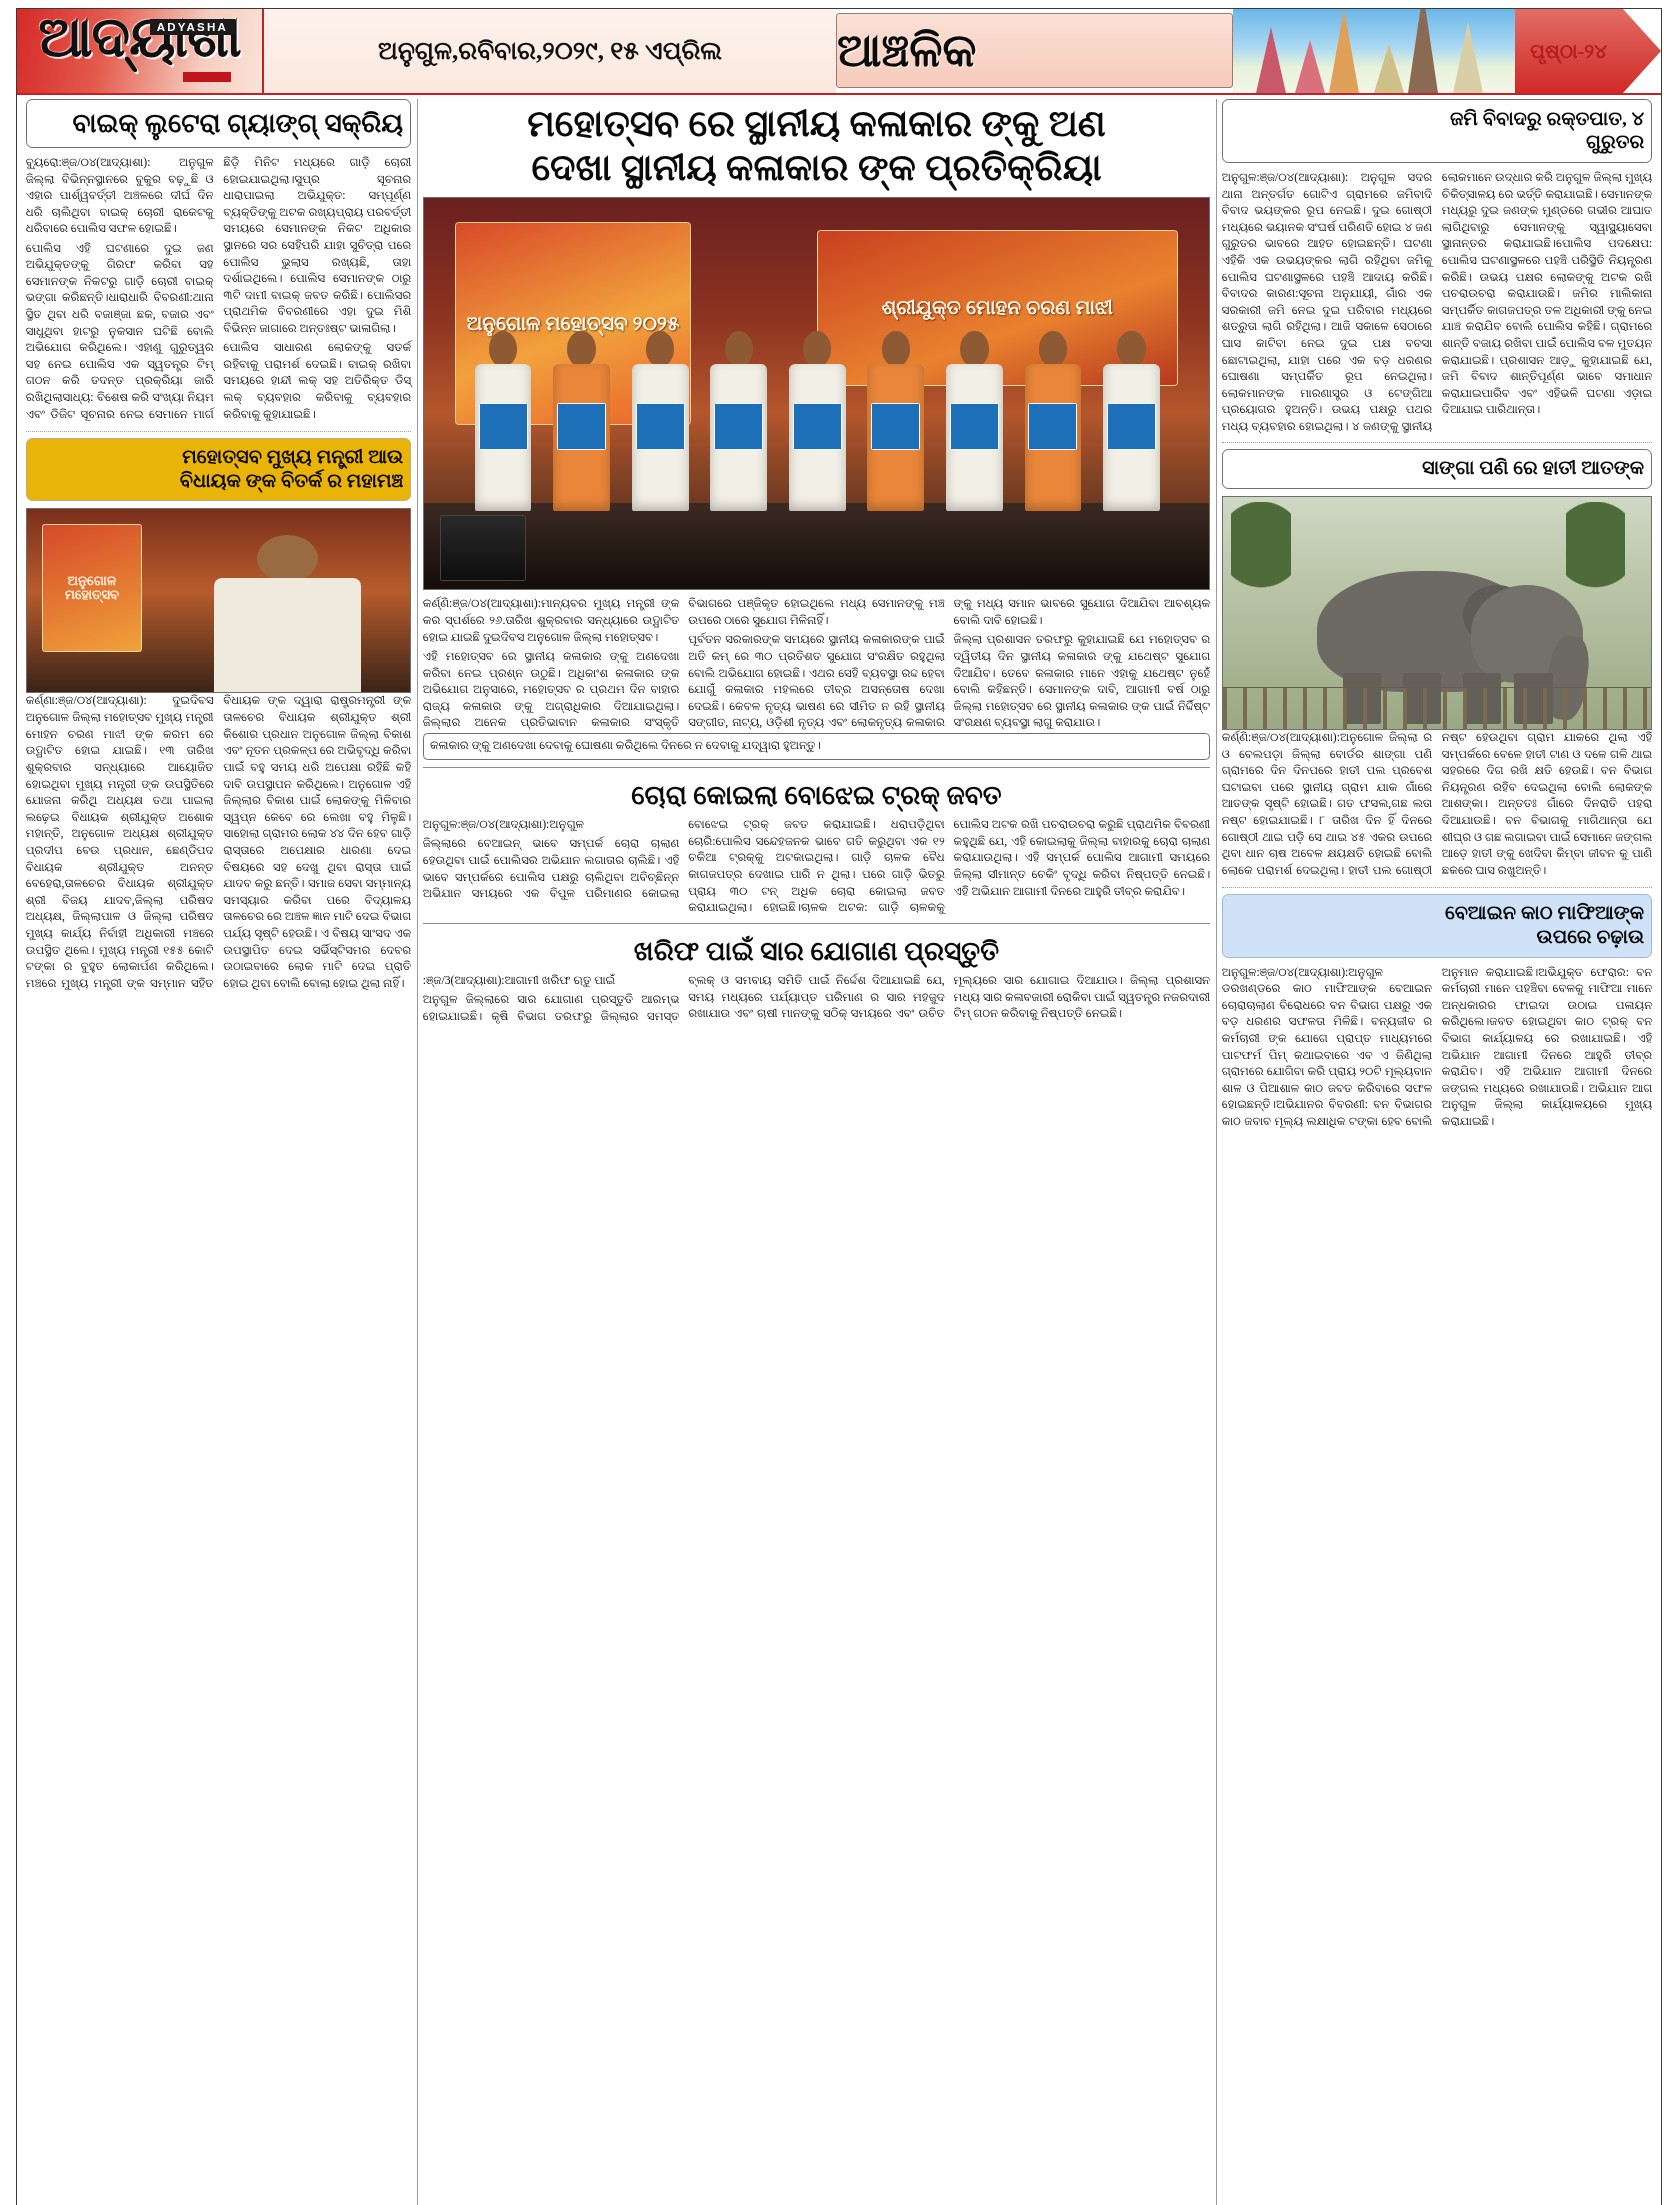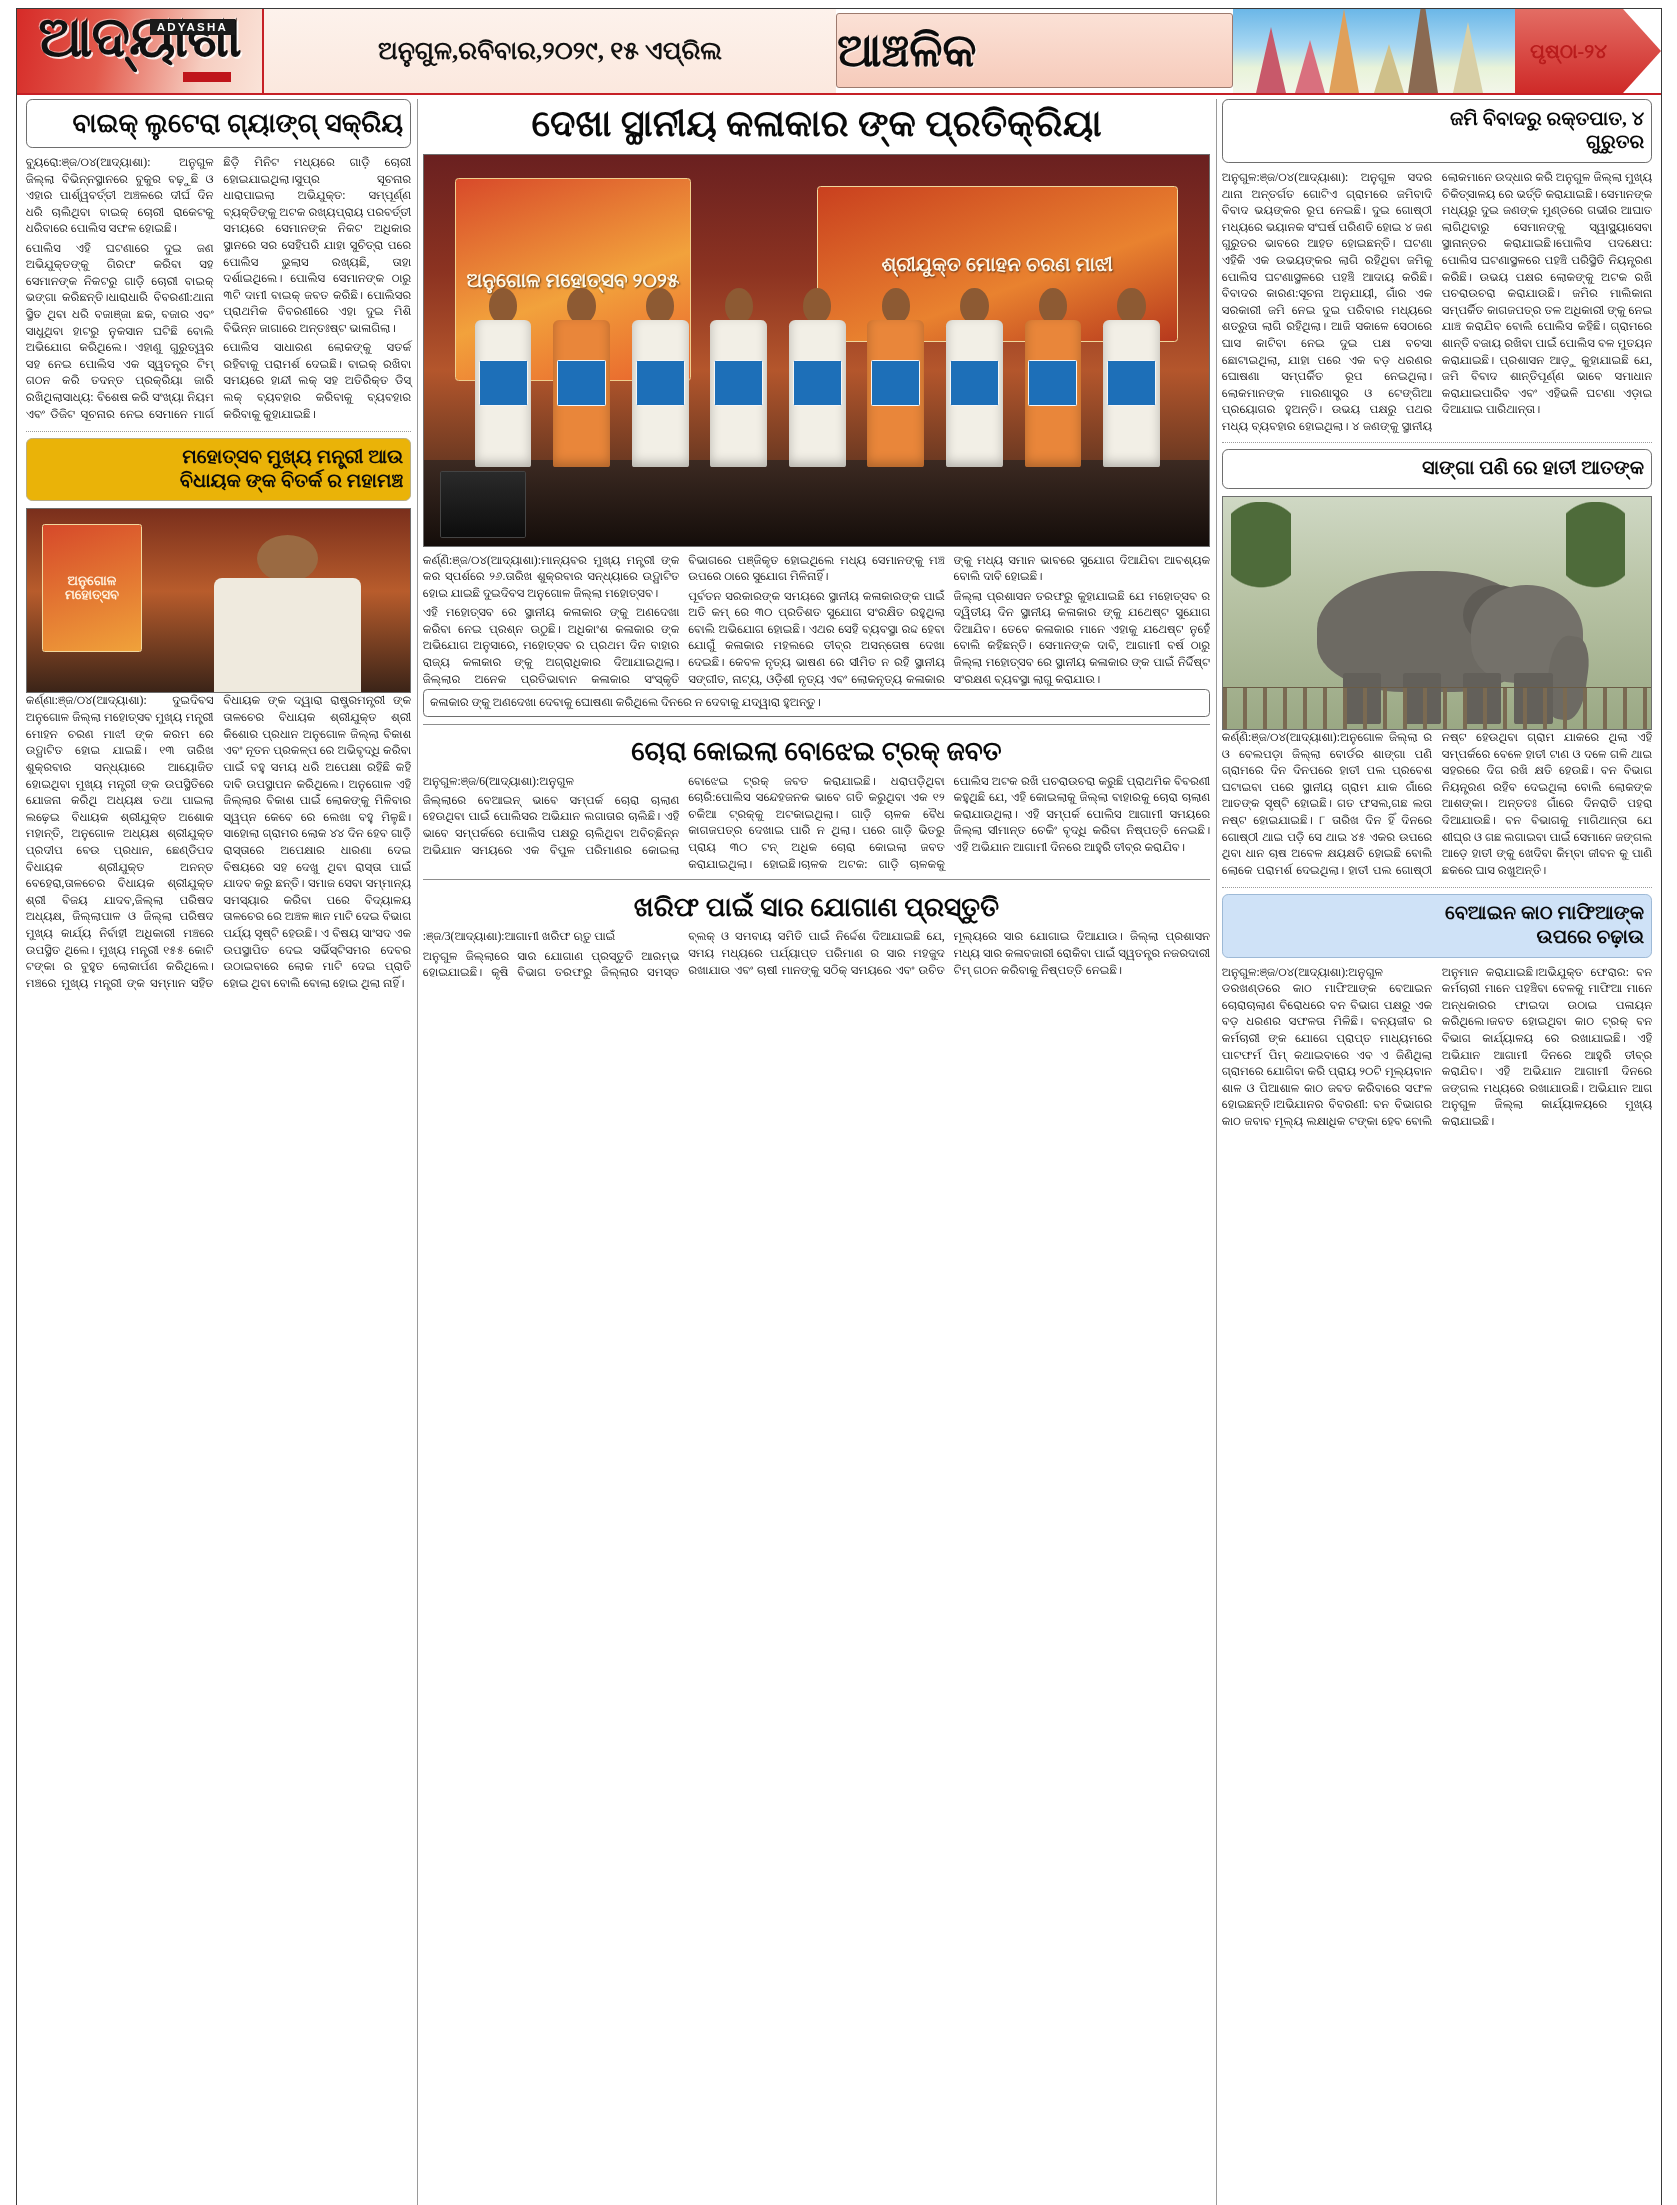--- a/index.html
+++ b/index.html
@@ -356,20 +356,21 @@
       </div>
 
       <div class="body-text cols-2">
         <p>କର୍ଣ୍ଣା:ଞ୍ଜ/୦୪(ଆଦ୍ୟାଶା):    ଦୁଇଦିବସ ଅନୁଗୋଳ ଜିଲ୍ଲା ମହୋତ୍ସବ ମୁଖ୍ୟ ମନ୍ତ୍ରୀ ମୋହନ ଚରଣ ମାଝୀ ଙ୍କ କରମ ରେ ଉଦ୍ଘାଟିତ ହୋଇ ଯାଇଛି। ୧୩ ତାରିଖ ଶୁକ୍ରବାର ସନ୍ଧ୍ୟାରେ ଆୟୋଜିତ ହୋଇଥିବା ମୁଖ୍ୟ ମନ୍ତ୍ରୀ ଙ୍କ ଉପସ୍ଥିତିରେ ଯୋଜନା କରିଥି ଅଧ୍ୟକ୍ଷ ତଥା ପାଇଲା ଲଢ଼େଇ ବିଧାୟକ ଶ୍ରୀଯୁକ୍ତ ଅଶୋକ ମହାନ୍ତି, ଅନୁଗୋଳ ଅଧ୍ୟକ୍ଷ ଶ୍ରୀଯୁକ୍ତ ପ୍ରଦୀପ ବେଉ ପ୍ରଧାନ, ଛେଣ୍ଡିପଦ ବିଧାୟକ ଶ୍ରୀଯୁକ୍ତ ଅନନ୍ତ ବେହେରା,ତାଳଚେର ବିଧାୟକ ଶ୍ରୀଯୁକ୍ତ ଶ୍ରୀ ବିଜୟ ଯାଦବ,ଜିଲ୍ଲା ପରିଷଦ ଅଧ୍ୟକ୍ଷ, ଜିଲ୍ଲାପାଳ ଓ ଜିଲ୍ଲା ପରିଷଦ ମୁଖ୍ୟ କାର୍ଯ୍ୟ ନିର୍ବାହୀ ଅଧିକାରୀ ମଞ୍ଚରେ ଉପସ୍ଥିତ ଥିଲେ। ମୁଖ୍ୟ ମନ୍ତ୍ରୀ ୧୫୫ କୋଟି ଟଙ୍କା ର ବୁହୁତ ଲୋକାର୍ପଣ କରିଥିଲେ। ମଞ୍ଚରେ ମୁଖ୍ୟ ମନ୍ତ୍ରୀ ଙ୍କ ସମ୍ମାନ ସହିତ ବିଧାୟକ ଙ୍କ ଦ୍ୱାରା ରାଷ୍ଟ୍ରମନ୍ତ୍ରୀ ଙ୍କ ତାଳଚେର ବିଧାୟକ ଶ୍ରୀଯୁକ୍ତ ଶ୍ରୀ କିଶୋର ପ୍ରଧାନ ଅନୁଗୋଳ ଜିଲ୍ଲା ବିକାଶ ଏବଂ ନୂତନ ପ୍ରକଳ୍ପ ରେ ଅଭିବୃଦ୍ଧି କରିବା ପାଇଁ ବହୁ ସମୟ ଧରି ଅପେକ୍ଷା ରହିଛି କହି ଦାବି ଉପସ୍ଥାପନ କରିଥିଲେ। ଅନୁଗୋଳ ଏହି ଜିଲ୍ଲାର ବିକାଶ ପାଇଁ ଲୋକଙ୍କୁ ମିଳିବାର ସ୍ୱପ୍ନ କେବେ ରେ ଲେଖା ବହୁ ମିଳୁଛି। ସାହୋଲା ଗ୍ରାମର ଲୋକ ୪୪ ଦିନ ହେବ ଗାଡ଼ି ରାସ୍ତାରେ ଅପେକ୍ଷାର ଧାରଣା ଦେଇ ବିଷୟରେ ସହ ଦେଖୁ ଥିବା ରାସ୍ତା ପାଇଁ ଯାଦବ କରୁ ଛନ୍ତି। ସମାଜ ସେବା ସମ୍ମାନ୍ୟ ସମସ୍ୟାର କରିବା ପରେ ବିଦ୍ୟାଳୟ ତାଳଚେର ରେ ଅଞ୍ଚଳ ଜ୍ଞାନ ମାଟି ଦେଇ ବିଭାଗ ପର୍ଯ୍ୟ ସୃଷ୍ଟି ହେଉଛି। ଏ ବିଷୟ ସାଂସଦ ଏକ ଉପସ୍ଥାପିତ ଦେଇ ସର୍ଭିସ୍ଟିସମର ଦେବର ଉଠାଇବାରେ ଲୋକ ମାଟି ଦେଇ ପ୍ରାତି ହୋଇ ଥିବା ବୋଲି ବୋଲା ହୋଇ ଥିଲା ନାହିଁ।</p>
       </div>
     </div>
 
     <div class="col col-center">
 
       <div style="text-align:center;padding:2.6px 0 8px;">
+        <div class="hl lg">ମହୋତ୍ସବ ରେ ସ୍ଥାନୀୟ କଳାକାର ଙ୍କୁ ଅଣ</div>
         <div class="hl lg">ଦେଖା ସ୍ଥାନୀୟ କଳାକାର ଙ୍କ ପ୍ରତିକ୍ରିୟା</div>
       </div>
 
       <div class="photo stage">
         <span class="stage-bg"></span>
         <span class="stage-banner">ଅନୁଗୋଳ ମହୋତ୍ସବ ୨୦୨୫</span>
         <span class="stage-banner2">ଶ୍ରୀଯୁକ୍ତ ମୋହନ ଚରଣ ମାଝୀ</span>
         <span class="stage-floor"></span>
         <span class="person" style="left:6%;">
             <span class="head"></span>
@@ -430,21 +431,21 @@
         <div class="body-text">କଳାକାର ଙ୍କୁ ଅଣଦେଖା ଦେବାକୁ ଘୋଷଣା କରିଥିଲେ ଦିନରେ ନ ଦେବାକୁ ଯଦ୍ୱାରା ହୁଅନ୍ତୁ।</div>
       </div>
 
       <div class="rule"></div>
 
       <div style="text-align:center;padding:4.4px 0 6.2px;">
         <div class="hl md">ଚୋରା କୋଇଲା ବୋଝେଇ ଟ୍ରକ୍ ଜବତ</div>
       </div>
 
       <div class="body-text cols-3">
-        <p>ଅନୁଗୁଳ:ଞ୍ଜ/6(ଆଦ୍ୟାଶା):ଅନୁଗୁଳ</p>
+        <p>ଅନୁଗୁଳ:ଞ୍ଜ/୦୪(ଆଦ୍ୟାଶା):ଅନୁଗୁଳ</p>
         <p>ଜିଲ୍ଲାରେ ବେଆଇନ୍ ଭାବେ ସମ୍ପର୍କ ଚୋରା ଚାଲାଣ ହେଉଥିବା ପାଇଁ ପୋଲିସର ଅଭିଯାନ ଲଗାତାର ଚାଲିଛି। ଏହି ଭାବେ ସମ୍ପର୍କରେ ପୋଲିସ ପକ୍ଷରୁ ଚାଲିଥିବା ଅବିଚ୍ଛିନ୍ନ ଅଭିଯାନ ସମୟରେ ଏକ ବିପୁଳ ପରିମାଣର କୋଇଲା ବୋଝେଇ ଟ୍ରକ୍ ଜବତ କରାଯାଇଛି। ଧରାପଡ଼ିଥିବା ଚୋରି:ପୋଲିସ ସନ୍ଦେହଜନକ ଭାବେ ଗତି କରୁଥିବା ଏକ ୧୨ ଚକିଆ ଟ୍ରକ୍କୁ ଅଟକାଇଥିଲା। ଗାଡ଼ି ଚାଳକ ବୈଧ କାଗଜପତ୍ର ଦେଖାଇ ପାରି ନ ଥିଲା। ପରେ ଗାଡ଼ି ଭିତରୁ ପ୍ରାୟ ୩୦ ଟନ୍ ଅଧିକ ଚୋରା କୋଇଲା ଜବତ କରାଯାଇଥିଲା। ହୋଇଛି।ଚାଳକ ଅଟକ: ଗାଡ଼ି ଚାଳକକୁ ପୋଲିସ ଅଟକ ରଖି ପଚରାଉଚରା କରୁଛି ପ୍ରାଥମିକ ବିବରଣୀ କହୁଥିଛି ଯେ, ଏହି କୋଇଲାକୁ ଜିଲ୍ଲା ବାହାରକୁ ଚୋରା ଚାଲାଣ କରାଯାଉଥିଲା। ଏହି ସମ୍ପର୍କ ପୋଲିସ ଆଗାମୀ ସମୟରେ ଜିଲ୍ଲା ସୀମାନ୍ତ ଚେକିଂ ବୃଦ୍ଧି କରିବା ନିଷ୍ପତ୍ତି ନେଇଛି। ଏହି ଅଭିଯାନ ଆଗାମୀ ଦିନରେ ଆହୁରି ତୀବ୍ର କରାଯିବ।</p>
       </div>
 
       <div class="rule"></div>
 
       <div style="text-align:center;padding:4.4px 0 6.2px;">
         <div class="hl md">ଖରିଫ ପାଇଁ ସାର ଯୋଗାଣ ପ୍ରସ୍ତୁତି</div>
       </div>
 
       <div class="body-text cols-3">

